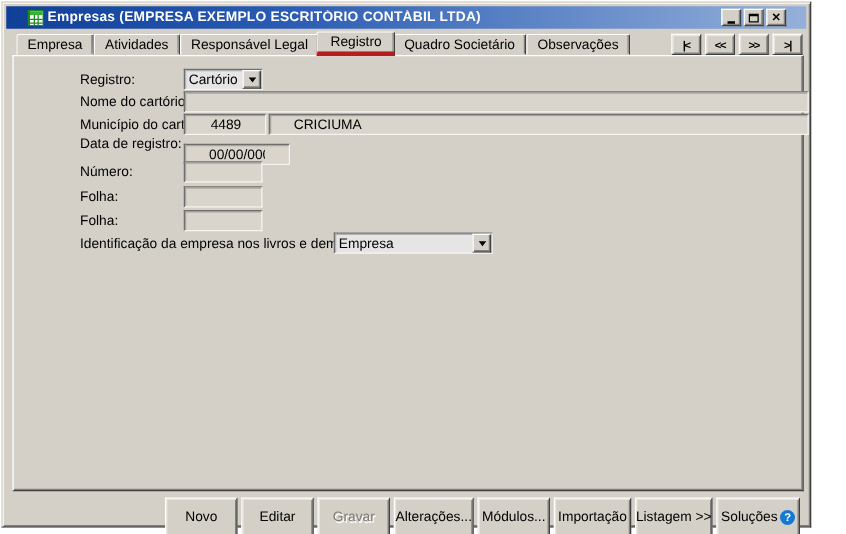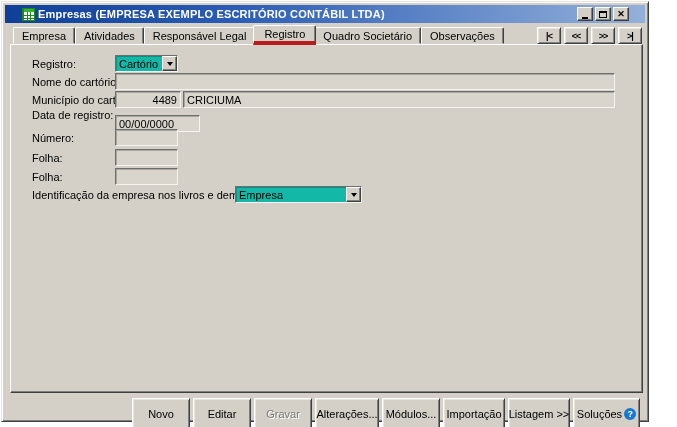--- a/index.html
+++ b/index.html
@@ -43,32 +43,32 @@
 
   .btn3d { background:#d4d0c8; border:1px solid; border-color:#fff #404040 #404040 #fff;
     box-shadow: inset 1px 1px 0 #e8e4dc, inset -1px -1px 0 #808080;
     display:flex; align-items:center; justify-content:center; cursor:default;
     font-family:"Liberation Sans", sans-serif; font-size:11px; color:#000; white-space:nowrap; }
 
   
   .tabpanel { position:absolute; left:8px; top:42px; width:633px; height:349px;
     background:#d4d0c8; border:1px solid; border-color:#fff #404040 #404040 #fff;
     box-shadow: inset -1px -1px 0 #808080; z-index:2; }
-  .tabpanel > * { position:absolute; }
+  .tabpanel > * { position:absolute;margin-left:32px; }
 
   .flabel { line-height:16px; white-space:nowrap; }
 
   .field { background:#d9d5cd; border:1px solid; border-color:#6e6e6e #f6f4f0 #f6f4f0 #6e6e6e;
     box-shadow: inset 1px 1px 0 rgba(0,0,0,0.22);
     height:17px; font-family:"Liberation Sans", sans-serif; font-size:11px;
-    padding:0 3px; color:#000; outline:none; }
+    padding:0 19px; color:#000; outline:none; }
   .field[readonly] { cursor:default; }
   .num { text-align:right; }
 
-  .combo { height:17px; background:#14b8a6; border:1px solid;
+  .combo { height:17px; background:#e5e5e5; border:1px solid;
     border-color:#6e6e6e #f6f4f0 #f6f4f0 #6e6e6e;
     box-shadow: inset 1px 1px 0 rgba(0,0,0,0.22);
     display:flex; align-items:center; }
   .combo-text { flex:1; padding:0 3px; overflow:hidden; white-space:nowrap; }
   .combo-arrow { width:15px; align-self:stretch; background:#d4d0c8; flex:none;
     border:1px solid; border-color:#fff #404040 #404040 #fff;
     box-shadow: inset -1px -1px 0 #808080;
     display:flex; align-items:center; justify-content:center; }
   .combo-arrow i { width:0; height:0; border:3px solid transparent; border-top:4px solid #000; margin-top:4px; }
 

